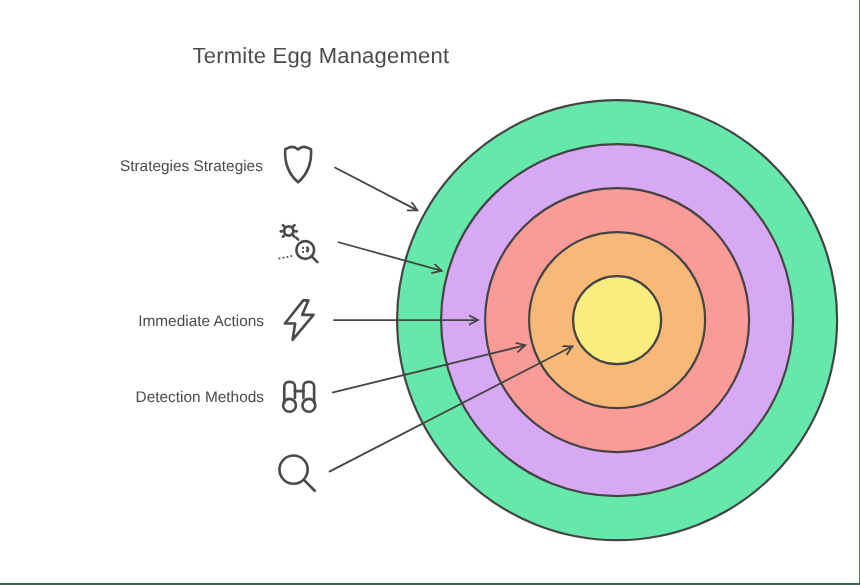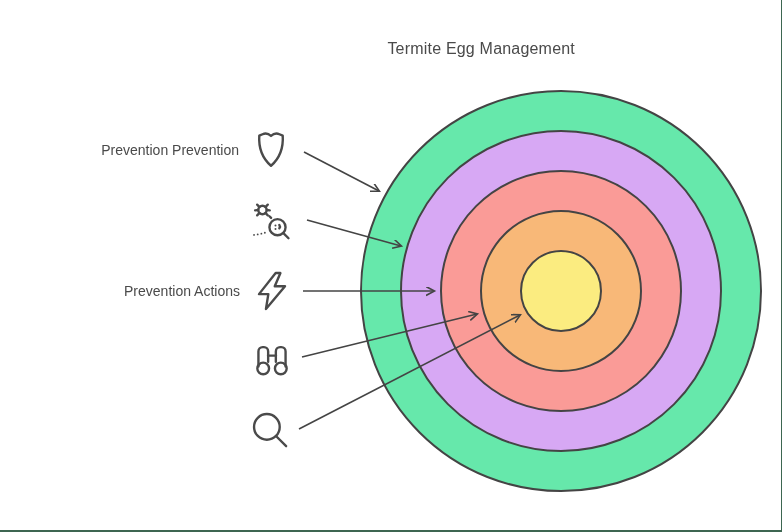--- a/index.html
+++ b/index.html
@@ -41,22 +41,22 @@
   .arrowhead-path {
     stroke: var(--arrow);
     stroke-width: 1.6;
     fill: none;
   }
   .page-title {
     position: absolute;
     left: 175px;
     top: 40px;
     width: 400px;
-    text-align: right;
-    font-size: 16px;
+    text-align: left;
+    font-size: 20px;
     color: var(--ink);
     letter-spacing: 0.2px;
   }
   .label-row {
     position: absolute;
     height: 44px;
     display: flex;
     align-items: center;
   }
   .label-text {
@@ -110,21 +110,21 @@
     <line class="arrow" x1="304" y1="152" x2="379" y2="191" marker-end="url(#ah)"></line>
     <line class="arrow" x1="307" y1="220" x2="401" y2="246" marker-end="url(#ah)"></line>
     <line class="arrow" x1="303" y1="291" x2="434" y2="291" marker-end="url(#ah)"></line>
     <line class="arrow" x1="302" y1="357" x2="477" y2="314" marker-end="url(#ah)"></line>
     <line class="arrow" x1="299" y1="429" x2="520" y2="315" marker-end="url(#ah)"></line>
   </svg>
 
   <div class="page-title">Termite Egg Management</div>
 
   <div class="label-row" style="right:488px; top:128px; width:300px;">
-    <span class="label-text">Prevention Prevention</span>
+    <span class="label-text">Strategies Strategies</span>
     <svg class="icon" viewBox="0 0 24 24">
       <g>
         <path d="M12 4.3 C10.6 3 8.9 2.7 7.4 3.4 L5.6 4.2 C5.2 10.6 7.2 16.4 12 20.6 C16.8 16.4 18.8 10.6 18.4 4.2 L16.6 3.4 C15.1 2.7 13.4 3 12 4.3 Z"></path>
       </g>
     </svg>
   </div>
 
   <div class="label-row" style="right:487px; top:199px; width:300px;">
     <svg class="icon" viewBox="0 0 24 24">
       <g>
@@ -143,29 +143,30 @@
         <path d="M16 14.2 q0.7 0.9 0 1.8"></path>
         <circle class="dot" cx="2.2" cy="19.6" r="0.5"></circle>
         <circle class="dot" cx="4.2" cy="19.3" r="0.5"></circle>
         <circle class="dot" cx="6.2" cy="18.9" r="0.5"></circle>
         <circle class="dot" cx="8.1" cy="18.4" r="0.5"></circle>
       </g>
     </svg>
   </div>
 
   <div class="label-row" style="right:487px; top:269px; width:300px;">
-    <span class="label-text">Prevention Actions</span>
+    <span class="label-text">Immediate Actions</span>
     <svg class="icon" viewBox="0 0 24 24">
       <g>
         <path d="M14 2.2 L4.9 13.7 L10 13.7 L8.7 21.8 L19.1 9.4 L13.5 9.4 L16.6 2.2 Z"></path>
       </g>
     </svg>
   </div>
 
   <div class="label-row" style="right:487px; top:338px; width:300px;">
+    <span class="label-text">Detection Methods</span>
     <svg class="icon" viewBox="0 0 24 24">
       <g>
         <path d="M4.6 15.5 L4.6 7.3 C4.6 6 5.6 5 6.9 5 L7.6 5 C8.9 5 9.9 6 9.9 7.3 L9.9 13"></path>
         <path d="M19.4 15.5 L19.4 7.3 C19.4 6 18.4 5 17.1 5 L16.4 5 C15.1 5 14.1 6 14.1 7.3 L14.1 13"></path>
         <line x1="9.9" y1="9.6" x2="14.1" y2="9.6"></line>
         <circle cx="7.2" cy="16.6" r="3.2"></circle>
         <circle cx="16.8" cy="16.6" r="3.2"></circle>
       </g>
     </svg>
   </div>

